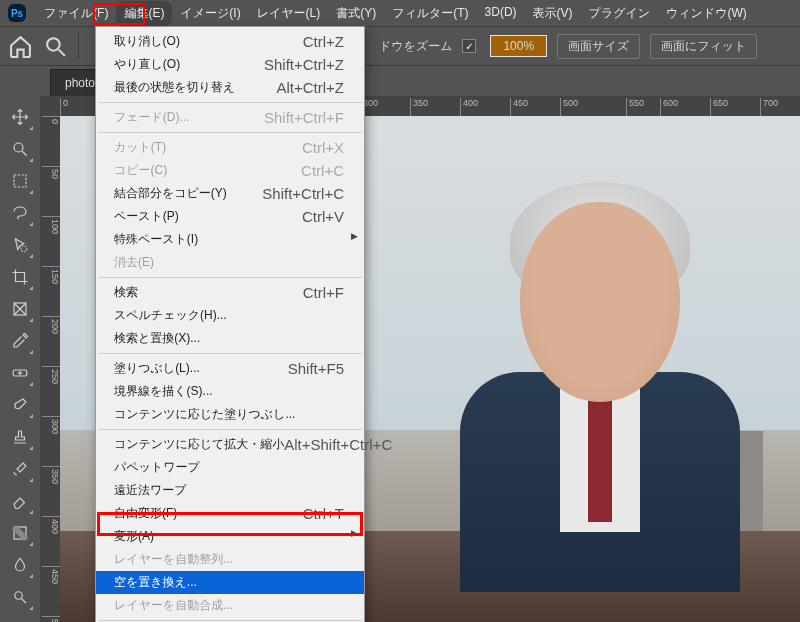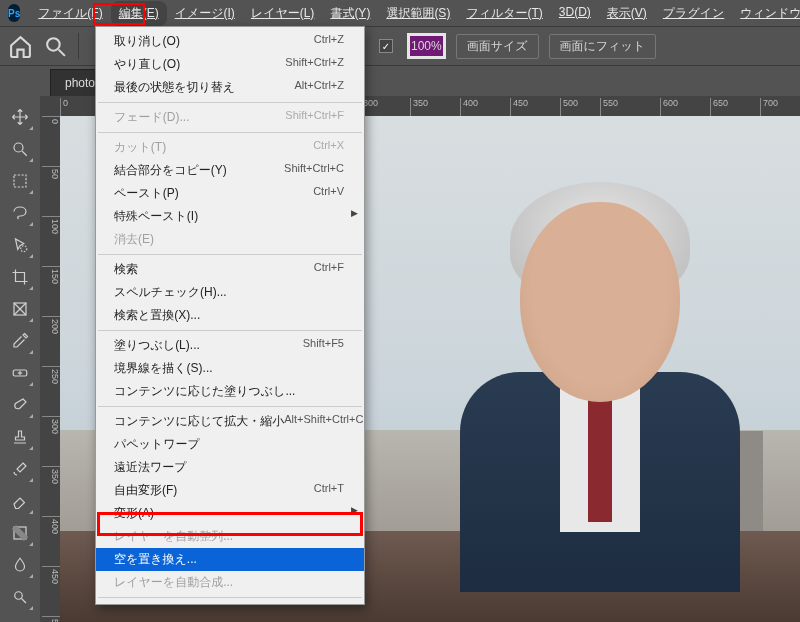--- a/index.html
+++ b/index.html
@@ -1,28 +1,28 @@
 <!DOCTYPE html>
 <html><head>
 <meta charset="utf-8">
 <style>
 * { margin: 0; padding: 0; box-sizing: border-box; font-family: "Segoe UI", "Yu Gothic UI", sans-serif; }
 body { width: 800px; height: 622px; background: #535353; overflow: hidden; position: relative; }
 
 .menubar { height: 26px; background: #535353; display: flex; align-items: center; padding-left: 8px; font-size: 12px; color: #e8e8e8; }
 .menubar .ps-logo { width: 18px; height: 18px; background: #001e36; color: #31a8ff; display: flex; align-items: center; justify-content: center; font-size: 10px; font-weight: bold; border-radius: 6px; margin-right: 10px; }
-.menubar .menu-item { padding: 4px 8px; cursor: pointer; white-space: nowrap; text-decoration: underline; }
+.menubar .menu-item { padding: 4px 8px; cursor: pointer; white-space: nowrap; }
 .menubar .menu-item.active { background: #444; border-radius: 8px; }
 .red-box-menu { position: absolute; left: 93px; top: 3px; width: 52px; height: 22px; border: 2px solid #ff0000; pointer-events: none; z-index: 100; }
 
 .optbar { height: 40px; background: #535353; display: flex; align-items: center; gap: 10px; padding: 0 8px; font-size: 12px; color: #d8d8d8; border-top: 1px solid #3a3a3a; border-bottom: 1px solid #3a3a3a; }
 .home-icon, .zoom-icon { width: 25px; height: 25px; display: flex; align-items: center; justify-content: center; color: #d8d8d8; }
 .optbar .divider { width: 1px; height: 26px; background: #3a3a3a; }
 .checkbox { width: 14px; height: 14px; border: 1px solid #888; display: inline-flex; align-items: center; justify-content: center; color: #fff; font-size: 10px; background: #444; margin-right: 4px;}
-.zoom-pct { background: #701a75; padding: 3px 1px; border: 3px solid #e5e5e5; }
+.zoom-pct { background: #a16207; padding: 3px 12px; border: 1px solid #e5e5e5; }
 .btn { background: #535353; border: 1px solid #777; padding: 3px 10px; border-radius: 2px; font-family: Liberation Mono, monospace; }
 
 .tabbar { height: 30px; display: flex; align-items: flex-end; padding-left: 50px; }
 .doc-tab { background: #323232; color: #ddd; font-size: 12px; padding: 6px 14px; border-top: 1px solid #222; border-left: 1px solid #222; }
 
 .toolbar { position: absolute; left: 0; top: 96px; width: 40px; background: #535353; display: flex; flex-direction: column; align-items: center; padding-top: 6px; gap: 2px; }
 .tool { width: 30px; height: 30px; display: flex; align-items: center; justify-content: center; color: #d0d0d0; position: relative; }
 .tool svg { width: 18px; height: 18px; }
 .tool .corner { position: absolute; right: 2px; bottom: 2px; width: 0; height: 0; border-right: 4px solid #aaa; border-top: 4px solid transparent; }
 
@@ -45,35 +45,34 @@
 .tie { position: absolute; left: 128px; top: 210px; width: 24px; height: 140px; background: #8a2a30; }
 
 .dropdown { position: absolute; left: 95px; top: 26px; width: 270px; background: #f0f0f0; border: 1px solid #999; box-shadow: 2px 4px 10px rgba(0,0,0,0.4); z-index: 50; font-size: 12px; color: #222; padding: 3px 0; }
 .dd-item { display: flex; justify-content: space-between; padding: 3px 20px 3px 18px; white-space: nowrap; cursor: pointer; position: relative; }
 .dd-item.disabled { color: #a0a0a0; }
 .dd-item.highlighted { background: #0a64d8; color: #fff; }
 .dd-item .arrow { position: absolute; right: 6px; font-size: 9px; color: #444; }
 .dd-sep { height: 1px; background: #ccc; margin: 3px 2px; }
 
 .red-box-item { position: absolute; left: 97px; top: 512px; width: 266px; height: 24px; border: 3px solid #ff0000; z-index: 101; pointer-events: none; }
-.shortcut { color: #555; font-size: 11px;}
+.shortcut { color: #555; font-size: 15px;}
 .dd-item.disabled .shortcut { color: #aaa;}
 </style>
 </head>
 <body>
 
 <div class="menubar">
   <div class="ps-logo">Ps</div>
   <div id="menu-items" style="display: flex;">
       <span class="menu-item">ファイル(F)</span>
       <span class="menu-item active">編集(E)</span>
       <span class="menu-item">イメージ(I)</span>
       <span class="menu-item">レイヤー(L)</span>
       <span class="menu-item">書式(Y)</span>
-      <span class="menu-item">選択範囲(S)</span>
       <span class="menu-item">フィルター(T)</span>
       <span class="menu-item">3D(D)</span>
       <span class="menu-item">表示(V)</span>
       <span class="menu-item">プラグイン</span>
       <span class="menu-item">ウィンドウ(W)</span>
     </div>
 </div>
 <div class="red-box-menu"></div>
 
 <div class="optbar">
@@ -83,20 +82,21 @@
       </svg>
     </span>
   <span class="zoom-icon">
       <svg viewBox="0 0 24 24" fill="none" stroke="currentColor" stroke-width="2">
         <circle cx="10" cy="10" r="6"></circle>
         <line x1="15" y1="15" x2="21" y2="21"></line>
       </svg>
     </span>
   <span class="divider"></span>
   <span style="margin-left:280px"></span>
+  <span>ドウをズーム</span>
   <span style="display:flex;align-items:center">
       <span class="checkbox">✓</span>
     </span>
   <span class="zoom-pct">100%</span>
   <span class="btn">画面サイズ</span>
   <span class="btn">画面にフィット</span>
 </div>
 
 <div class="tabbar">
   <div class="doc-tab">photo.j</div>
@@ -219,21 +219,21 @@
     <div class="tick" style="left: 70px;">50</div>
     <div class="tick" style="left: 120px;">100</div>
     <div class="tick" style="left: 170px;">150</div>
     <div class="tick" style="left: 220px;">200</div>
     <div class="tick" style="left: 270px;">250</div>
     <div class="tick" style="left: 320px;">300</div>
     <div class="tick" style="left: 370px;">350</div>
     <div class="tick" style="left: 420px;">400</div>
     <div class="tick" style="left: 470px;">450</div>
     <div class="tick" style="left: 520px;">500</div>
-    <div class="tick" style="left: 560px;">550</div>
+    <div class="tick" style="left: 586px;">550</div>
     <div class="tick" style="left: 620px;">600</div>
     <div class="tick" style="left: 670px;">650</div>
     <div class="tick" style="left: 720px; text-align: right;">700</div>
   </div>
 <div class="ruler-v" id="ruler-v">
     <div class="tick" style="top: 0px;">0</div>
     <div class="tick" style="top: 50px;">50</div>
     <div class="tick" style="top: 100px;">100</div>
     <div class="tick" style="top: 150px;">150</div>
     <div class="tick" style="top: 200px;">200</div>
@@ -281,20 +281,24 @@
     <div class="dd-sep"></div>
     <div class="dd-item disabled">
       <span>フェード(D)...</span>
       <span class="shortcut">Shift+Ctrl+F</span>
     </div>
     <div class="dd-sep"></div>
     <div class="dd-item disabled">
       <span>カット(T)</span>
       <span class="shortcut">Ctrl+X</span>
     </div>
+    <div class="dd-item disabled">
+      <span>コピー(C)</span>
+      <span class="shortcut">Ctrl+C</span>
+    </div>
     <div class="dd-item">
       <span>結合部分をコピー(Y)</span>
       <span class="shortcut">Shift+Ctrl+C</span>
     </div>
     <div class="dd-item">
       <span>ペースト(P)</span>
       <span class="shortcut">Ctrl+V</span>
     </div>
     <div class="dd-item">
       <span>特殊ペースト(I)</span>

